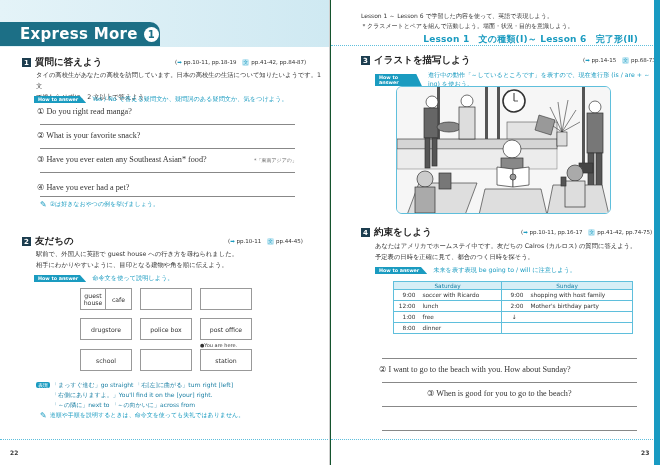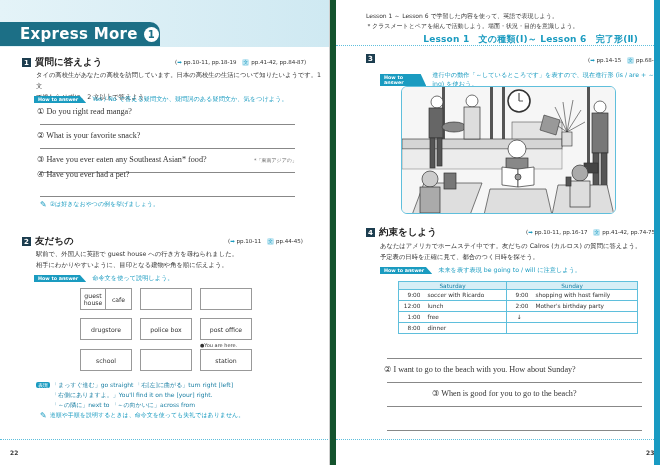--- a/index.html
+++ b/index.html
@@ -1,21 +1,21 @@
 <!DOCTYPE html>
 <html><head>
 <meta charset="utf-8">
 <style>
   * { box-sizing: border-box; margin: 0; padding: 0; }
   html, body { width: 660px; height: 465px; overflow: hidden; background: #d8d8d8; }
   body { font-family: "DejaVu Sans", "Liberation Sans", sans-serif; color: #222; position: relative; }
   .spread { position: absolute; left: 0; top: 0; width: 660px; height: 465px; display: flex; }
   .page { position: relative; width: 330px; height: 465px; background: #fff; overflow: hidden; }
   .page.left { border-right: 1px solid #cfcfcf; }
-  .page.right { border-left: 6px solid #14532d; }
+  .page.right { border-left: 1px solid #14532d; }
 
   
   .lh-bg { position: absolute; left: 0; top: 0; width: 330px; height: 47px;
            background: linear-gradient(90deg, #e4f3f8 0%, #cfe9f2 100%); }
   .em-banner { position: absolute; left: 0; top: 22px; width: 160px; height: 24px;
                background: #1c6f86; border-top-right-radius: 10px; display: flex; align-items: center; padding-left: 20px; }
   .em-title { font-family: "DejaVu Sans", sans-serif; font-weight: bold; color: #fff; font-size: 15px; letter-spacing: 0.3px; }
   .em-num { display: inline-flex; width: 15px; height: 15px; border-radius: 50%; background: #fff; color: #1c6f86;
             font-size: 10px; font-weight: bold; align-items: center; justify-content: center; margin-left: 6px; }
   .em-bubble { position: absolute; left: 163px; top: 24px; height: 16px; padding: 0 8px; border-radius: 9px;
@@ -104,21 +104,21 @@
       <span>Yes / No で答える疑問文か、疑問詞のある疑問文か、気をつけよう。</span>
     </div>
 
     <div class="q" style="left:37px; top:106px;">① Do you right read manga?</div>
     <div class="qline" style="left:40px; top:124px; width:255px;"></div>
     <div class="q" style="left:37px; top:130px;">② What is your favorite snack?</div>
     <div class="qline" style="left:40px; top:148px; width:255px;"></div>
     <div class="q" style="left:37px; top:154px;">③ Have you ever eaten any Southeast Asian* food?</div>
     <div class="note" style="left:254px; top:157px;">*「東南アジアの」</div>
     <div class="qline" style="left:40px; top:172px; width:255px;"></div>
-    <div class="q" style="left:37px; top:169px;text-align:right;">④ Have you ever had a pet?</div>
+    <div class="q" style="left:37px; top:182px;text-align:right;">④ Have you ever had a pet?</div>
     <div class="qline" style="left:40px; top:196px; width:255px;"></div>
     <div class="hint" style="left:40px; top:200px;">
       <span class="hint-icon">✎</span>
       <span>②は好きなおやつの例を挙げましょう。</span>
     </div>
 
     <div class="sec-head" style="left:22px; top:235px;">
       <span class="sec-num">2</span>
       <span class="sec-title">友だちの</span>
     </div>
@@ -170,20 +170,21 @@
   <div class="page right">
     <div class="rh-text">
       <div>Lesson 1 ～ Lesson 6 で学習した内容を使って、英語で表現しよう。</div>
       <div>＊クラスメートとペアを組んで活動しよう。場面・状況・目的を意識しよう。</div>
     </div>
     <div class="lesson-title">Lesson 1　文の種類(Ⅰ)～ Lesson 6　完了形(Ⅱ)</div>
     <div class="dotline" style="left:0; top:45px; width:324px;"></div>
 
     <div class="sec-head" style="left:30px; top:54px;">
       <span class="sec-num">3</span>
+      <span class="sec-title">イラストを描写しよう</span>
     </div>
     <div class="ref" style="left:252px; top:57px;">
       <span>(</span><span class="arr">➡</span>
       <span>pp.14-15</span>
       <span class="book">文</span><span>pp.68-73)</span>
     </div>
     <div class="howto" style="left:44px; top:71px;">
       <span class="howto-tag">How to answer</span>
       <span>進行中の動作「～しているところです」を表すので、現在進行形 (is / are + ～ing) を使おう。</span>
     </div>

